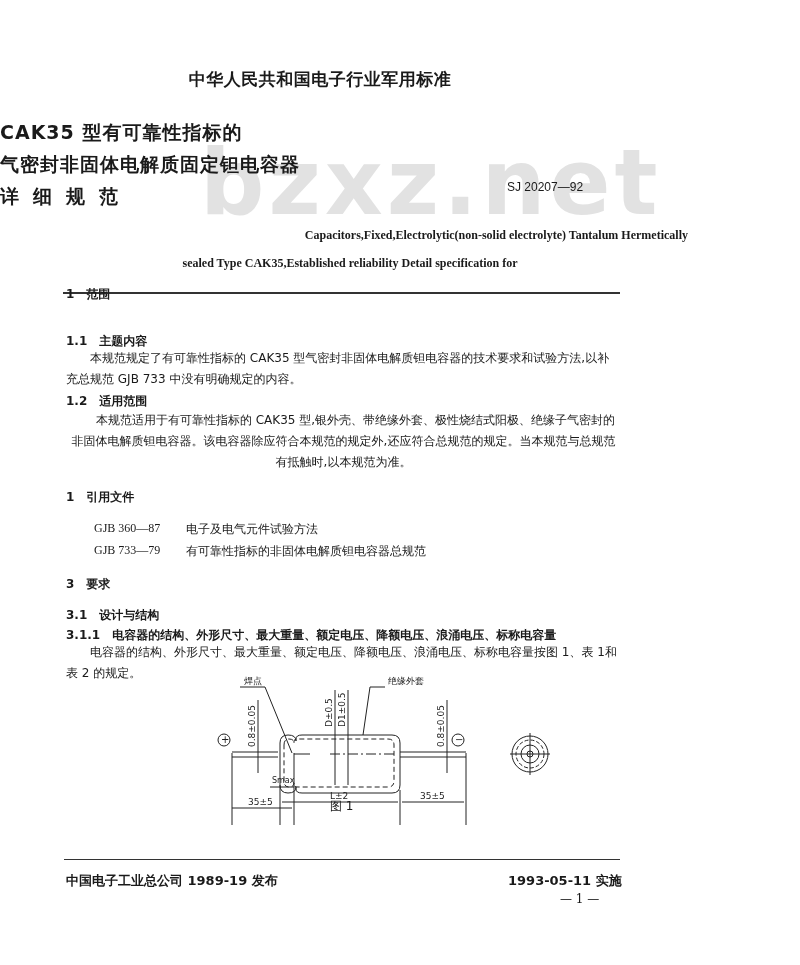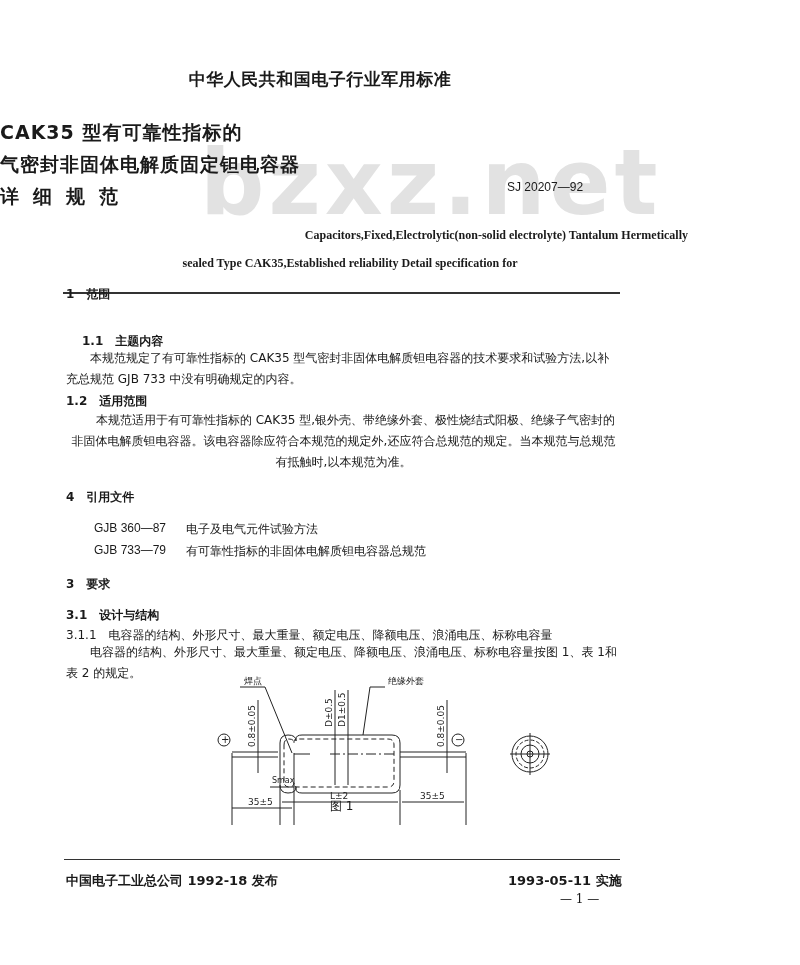--- a/index.html
+++ b/index.html
@@ -13,21 +13,21 @@
   .stdno { left: 507px; top: 180px; font-family: "Liberation Sans", sans-serif; font-size: 12px; }
   .watermark { left: 200px; top: 130px; font-family: "DejaVu Sans", sans-serif; font-weight: bold; font-size: 90px; color: rgba(190,190,190,0.45); letter-spacing: 4px; }
   .en { left: 0; width: 700px; text-align: center; font-family: "Liberation Serif", serif; font-weight: bold; font-size: 12px; }
   .en1 { top: 228px; left: 8px; width: 680px; text-align: right; }
   .en2 { top: 256px; }
   .rule { left: 63px; width: 557px; height: 2px; background: #333; }
   .sec { font-family: "DejaVu Sans", sans-serif; font-weight: bold; font-size: 12px; }
   .para { font-family: "DejaVu Sans", sans-serif; font-size: 12px; line-height: 21px; }
   .indent { text-indent: 24px; }
   .body-text { left: 66px; width: 555px; }
-  .ref { font-family: Liberation Sans, sans-serif; font-size: 12px; }
+  .ref { font-family: Liberation Serif, serif; font-size: 12px; }
   .footer { font-family: "DejaVu Sans", sans-serif; font-weight: bold; font-size: 13px; }
   svg text { font-family: "DejaVu Sans", sans-serif; }
 </style>
 </head>
 <body>
 
 <div class="abs watermark">bzxz.net</div>
 
 <div class="abs header-std">中华人民共和国电子行业军用标准</div>
 
@@ -36,37 +36,37 @@
 <div class="abs title t3">详细规范</div>
 <div class="abs stdno">SJ 20207—92</div>
 
 <div class="abs en en1">Capacitors,Fixed,Electrolytic(non-solid electrolyte) Tantalum Hermetically</div>
 <div class="abs en en2">sealed Type CAK35,Established reliability Detail specification for</div>
 
 <div class="abs rule" style="top:292px;"></div>
 
 <div class="abs sec" style="left:66px; top:286px;">1　范围</div>
 
-<div class="abs sec" style="left:66px; top:333px;margin-left:16px;">1.1　主题内容</div>
+<div class="abs sec" style="left:66px; top:333px;">1.1　主题内容</div>
 <div class="abs para indent body-text" style="top:348px;">本规范规定了有可靠性指标的 CAK35 型气密封非固体电解质钽电容器的技术要求和试验方法,以补充总规范 GJB 733 中没有明确规定的内容。</div>
 
 <div class="abs sec" style="left:66px; top:393px;">1.2　适用范围</div>
 <div class="abs para indent body-text" style="top:410px;text-align:center;">本规范适用于有可靠性指标的 CAK35 型,银外壳、带绝缘外套、极性烧结式阳极、绝缘子气密封的非固体电解质钽电容器。该电容器除应符合本规范的规定外,还应符合总规范的规定。当本规范与总规范有抵触时,以本规范为准。</div>
 
-<div class="abs sec" style="left:66px; top:489px;">4　引用文件</div>
+<div class="abs sec" style="left:66px; top:489px;">1　引用文件</div>
 
 <div class="abs ref" style="left:94px; top:521px;">GJB 360—87</div>
 <div class="abs ref" style="left:186px; top:521px;">电子及电气元件试验方法</div>
 <div class="abs ref" style="left:94px; top:543px;">GJB 733—79</div>
 <div class="abs ref" style="left:186px; top:543px;">有可靠性指标的非固体电解质钽电容器总规范</div>
 
 <div class="abs sec" style="left:66px; top:576px;">3　要求</div>
 
 <div class="abs sec" style="left:66px; top:607px;">3.1　设计与结构</div>
-<div class="abs sec" style="left:66px; top:627px; font-weight:normal;">3.1.1　电容器的结构、外形尺寸、最大重量、额定电压、降额电压、浪涌电压、标称电容量</div>
+<div class="abs sec" style="left:66px; top:627px; font-weight:bold;">3.1.1　电容器的结构、外形尺寸、最大重量、额定电压、降额电压、浪涌电压、标称电容量</div>
 <div class="abs para indent body-text" style="top:642px;">电容器的结构、外形尺寸、最大重量、额定电压、降额电压、浪涌电压、标称电容量按图 1、表 1和表 2 的规定。</div>
 
 <svg class="abs" style="left:210px; top:665px;" width="380" height="180" viewBox="0 0 380 180">
   <g stroke="#222" fill="none" stroke-width="1">
 
     <line x1="22" y1="87" x2="68" y2="87"></line>
     <line x1="22" y1="92" x2="68" y2="92"></line>
     <line x1="190" y1="87" x2="256" y2="87"></line>
     <line x1="190" y1="92" x2="256" y2="92"></line>
 
@@ -117,15 +117,15 @@
     <text x="38" y="140">35±5</text>
     <text x="120" y="134">L±2</text>
     <text x="210" y="134">35±5</text>
   </g>
 </svg>
 
 <div class="abs para" style="left:330px; top:796px; font-weight:normal;">图 1</div>
 
 <div class="abs rule" style="left:64px; width:556px; top:859px; height:1px;"></div>
 
-<div class="abs footer" style="left:66px; top:872px;">中国电子工业总公司 1992-18 发布</div>
+<div class="abs footer" style="left:66px; top:872px;">中国电子工业总公司 1989-19 发布</div>
 <div class="abs footer" style="left:508px; top:872px;">1993-05-11 实施</div>
 <div class="abs" style="left:560px; top:892px; font-size:12px;">— 1 —</div>
 
 </body></html>

